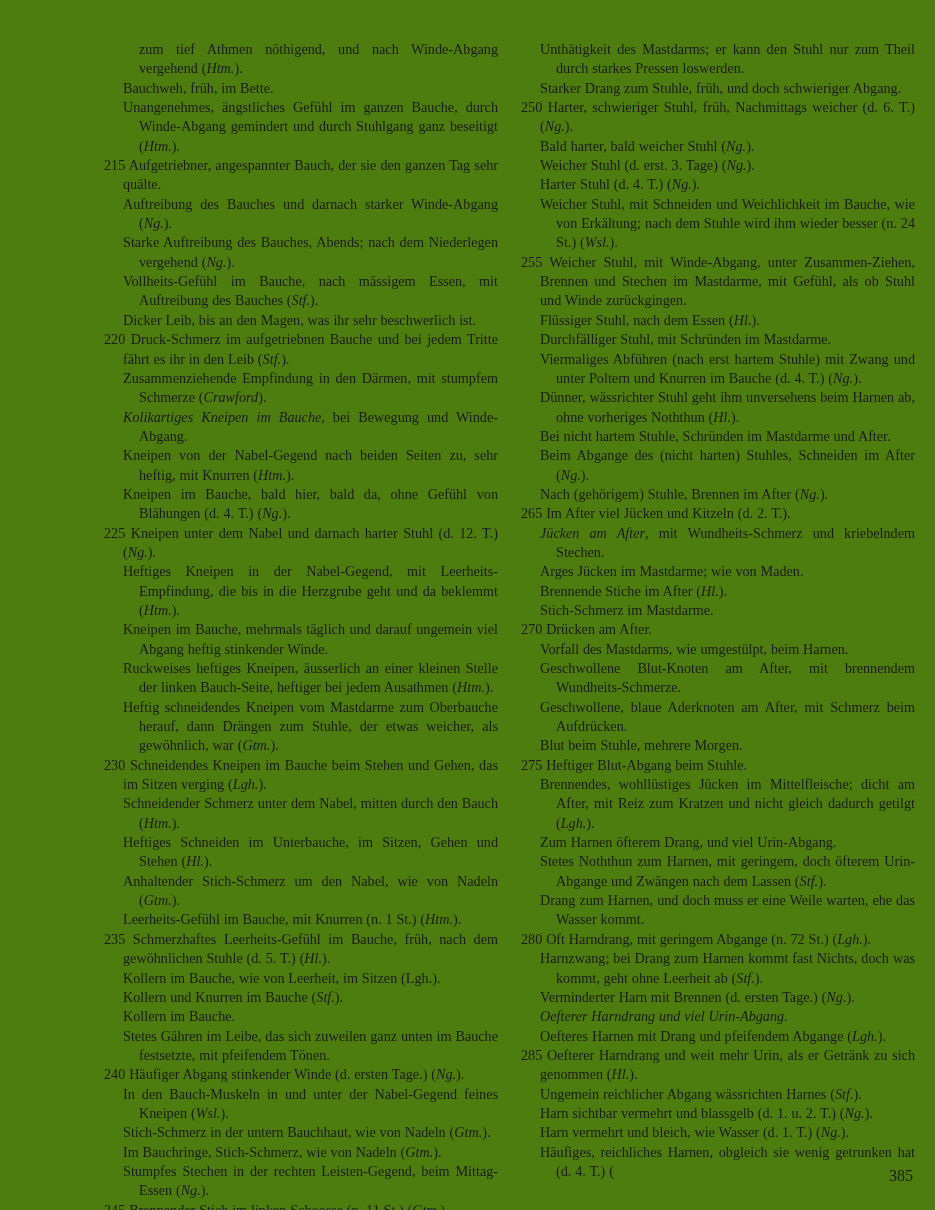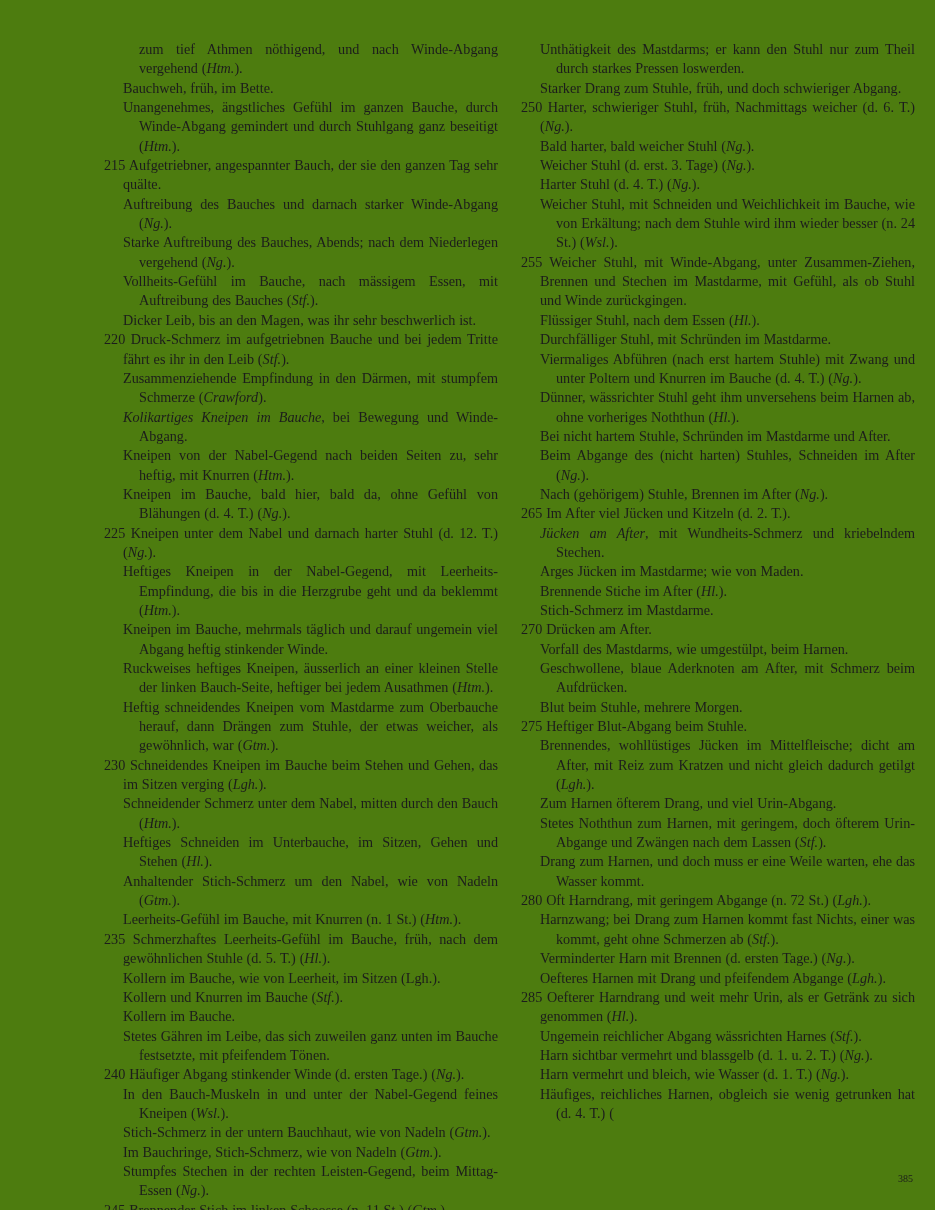--- a/index.html
+++ b/index.html
@@ -30,21 +30,21 @@
   }
   p.numbered { padding-left: 19px; text-indent: -19px; }
   p.plain    { padding-left: 35px; text-indent: -16px; }
   p.cont     { padding-left: 35px; text-indent: 0; }
   .num { white-space: pre; }
   em { font-style: italic; }
   .page-number {
     position: absolute;
     right: 22px;
     bottom: 26px;
-    font-size: 10px;
+    font-size: 16px;
     line-height: 1;
   }
 </style>
 </head>
 <body>
 
 <div class="page">
   <div class="column col-left" id="col-left">
       <p class="entry cont"><span>zum tief Athmen nöthigend, und nach Winde-Abgang vergehend (</span><em>Htm.</em><span>).</span></p>
       <p class="entry plain"><span>Bauchweh, früh, im Bette.</span></p>
@@ -97,30 +97,32 @@
       <p class="entry plain"><span>Bei nicht hartem Stuhle, Schründen im Mastdarme und After.</span></p>
       <p class="entry plain"><span>Beim Abgange des (nicht harten) Stuhles, Schneiden im After (</span><em>Ng.</em><span>).</span></p>
       <p class="entry plain"><span>Nach (gehörigem) Stuhle, Brennen im After (</span><em>Ng.</em><span>).</span></p>
       <p class="entry numbered"><span class="num">265 </span><span>Im After viel Jücken und Kitzeln (d. 2. T.).</span></p>
       <p class="entry plain"><em>Jücken am After</em><span>, mit Wundheits-Schmerz und kriebelndem Stechen.</span></p>
       <p class="entry plain"><span>Arges Jücken im Mastdarme; wie von Maden.</span></p>
       <p class="entry plain"><span>Brennende Stiche im After (</span><em>Hl.</em><span>).</span></p>
       <p class="entry plain"><span>Stich-Schmerz im Mastdarme.</span></p>
       <p class="entry numbered"><span class="num">270 </span><span>Drücken am After.</span></p>
       <p class="entry plain"><span>Vorfall des Mastdarms, wie umgestülpt, beim Harnen.</span></p>
+      <p class="entry plain"><span>Geschwollene Blut-Knoten am After, mit brennendem Wundheits-Schmerze.</span></p>
       <p class="entry plain"><span>Geschwollene, blaue Aderknoten am After, mit Schmerz beim Aufdrücken.</span></p>
       <p class="entry plain"><span>Blut beim Stuhle, mehrere Morgen.</span></p>
       <p class="entry numbered"><span class="num">275 </span><span>Heftiger Blut-Abgang beim Stuhle.</span></p>
       <p class="entry plain"><span>Brennendes, wohllüstiges Jücken im Mittelfleische; dicht am After, mit Reiz zum Kratzen und nicht gleich dadurch getilgt (</span><em>Lgh.</em><span>).</span></p>
       <p class="entry plain"><span>Zum Harnen öfterem Drang, und viel Urin-Abgang.</span></p>
       <p class="entry plain"><span>Stetes Noththun zum Harnen, mit geringem, doch öfterem Urin-Abgange und Zwängen nach dem Lassen (</span><em>Stf.</em><span>).</span></p>
       <p class="entry plain"><span>Drang zum Harnen, und doch muss er eine Weile warten, ehe das Wasser kommt.</span></p>
       <p class="entry numbered"><span class="num">280 </span><span>Oft Harndrang, mit geringem Abgange (n. 72 St.) (</span><em>Lgh.</em><span>).</span></p>
-      <p class="entry plain"><span>Harnzwang; bei Drang zum Harnen kommt fast Nichts, einer was kommt, geht ohne Schmerzen ab (</span><em>Stf.</em><span>).</span></p>
+      <p class="entry plain"><span>Harnzwang; bei Drang zum Harnen kommt fast Nichts, doch was kommt, geht ohne Leerheit ab (</span><em>Stf.</em><span>).</span></p>
       <p class="entry plain"><span>Verminderter Harn mit Brennen (d. ersten Tage.) (</span><em>Ng.</em><span>).</span></p>
+      <p class="entry plain"><em>Oefterer Harndrang und viel Urin-Abgang.</em></p>
       <p class="entry plain"><span>Oefteres Harnen mit Drang und pfeifendem Abgange (</span><em>Lgh.</em><span>).</span></p>
       <p class="entry numbered"><span class="num">285 </span><span>Oefterer Harndrang und weit mehr Urin, als er Getränk zu sich genommen (</span><em>Hl.</em><span>).</span></p>
       <p class="entry plain"><span>Ungemein reichlicher Abgang wässrichten Harnes (</span><em>Stf.</em><span>).</span></p>
       <p class="entry plain"><span>Harn sichtbar vermehrt und blassgelb (d. 1. u. 2. T.) (</span><em>Ng.</em><span>).</span></p>
       <p class="entry plain"><span>Harn vermehrt und bleich, wie Wasser (d. 1. T.) (</span><em>Ng.</em><span>).</span></p>
       <p class="entry plain"><span>Häufiges, reichliches Harnen, obgleich sie wenig getrunken hat (d. 4. T.) (</span></p>
     </div>
   <div class="page-number">385</div>
 </div>
 

